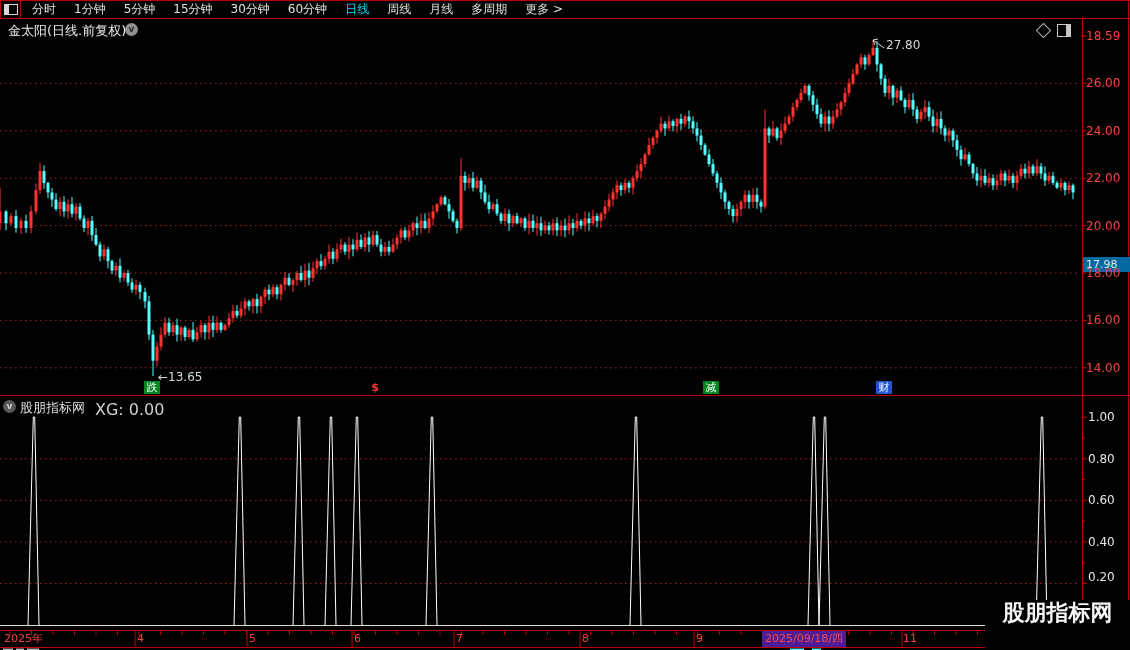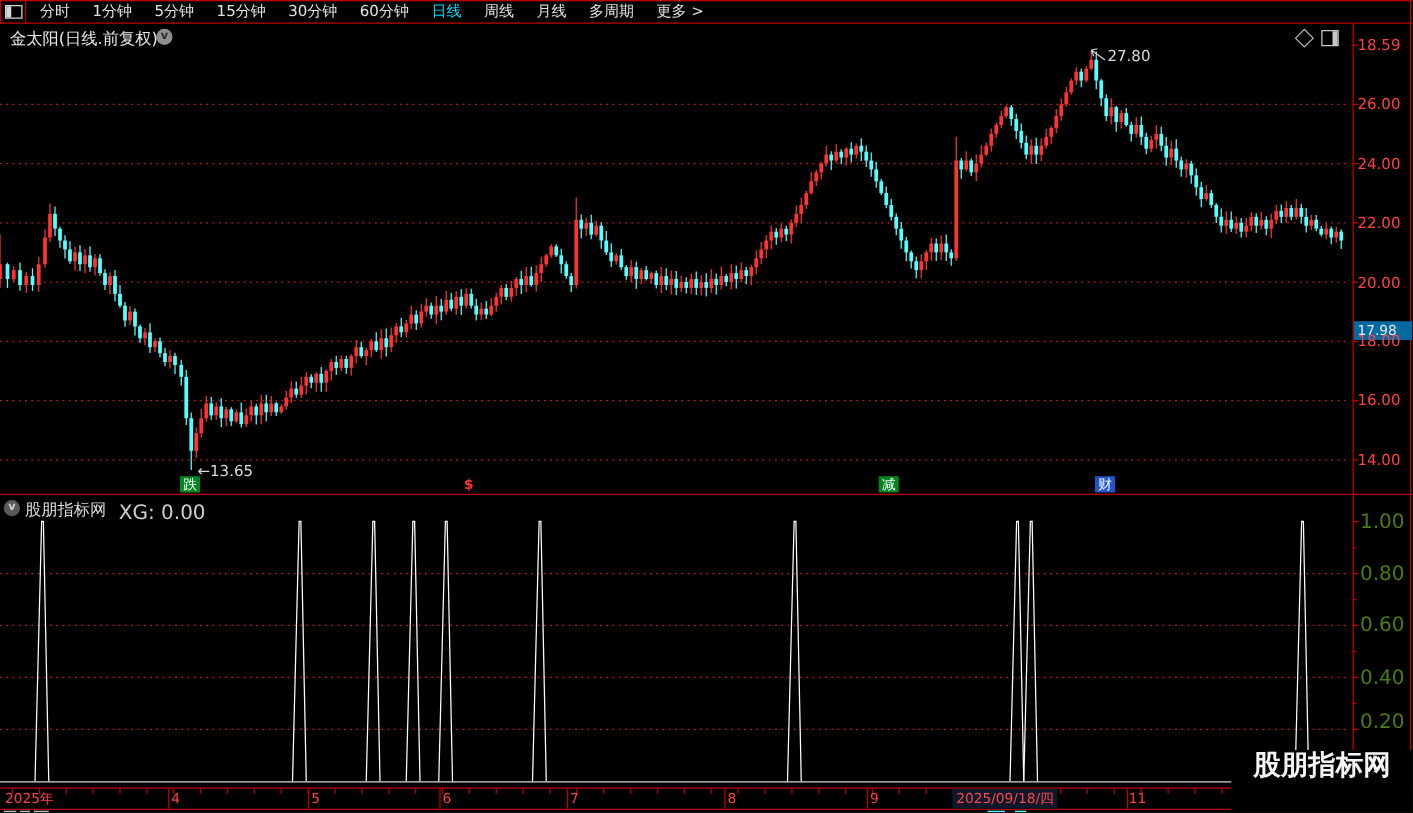--- a/index.html
+++ b/index.html
@@ -16,25 +16,25 @@
   .tb-left{display:flex;height:100%;align-items:center;padding-left:2px;}
   .tb-left .tb-item{padding:0 9px;}
   .tb-right{margin-left:auto;display:flex;height:100%;align-items:center;}
   .tb-right .tb-item{padding:0 8px;border-left:1px solid #c00000;height:100%;display:flex;align-items:center;}
   .tb-item.active{color:#00dcff;}
   
   .chart-title{position:absolute;left:8px;top:22px;font-size:13px;color:#eaeaea;}
   .badge{position:absolute;width:13px;height:13px;border-radius:50%;background:#8f8f8f;color:#2a2a2a;
          font-size:9px;line-height:12px;text-align:center;font-weight:bold;}
   .plabel{position:absolute;left:1086px;width:44px;color:#ff4040;font-size:12px;line-height:14px;}
-  .ilabel{position:absolute;left:1088px;width:40px;color:#4d7c0f;font-size:16px;line-height:14px;}
+  .ilabel{position:absolute;left:1088px;width:40px;color:#e5e5e5;font-size:12px;line-height:14px;}
   .xlabel{position:absolute;top:632px;color:#ff4040;font-size:11px;line-height:14px;}
   .price-tag{position:absolute;left:1083px;top:257px;width:47px;height:15px;background:#0369a1;
              color:#e9e9e9;font-size:11px;line-height:15px;padding-left:3px;box-sizing:border-box;}
-  .date-tag{position:absolute;left:762px;top:631px;width:84px;height:16px;background:#0f172a;
+  .date-tag{position:absolute;left:762px;top:631px;width:84px;height:16px;background:#4c1d95;
             color:#ff4848;font-size:11px;line-height:16px;text-align:center;z-index:5;}
   .marker{position:absolute;width:16px;height:13px;font-size:11px;line-height:13px;text-align:center;color:#fff;}
   .marker.green{background:#00851f;}
   .marker.blue{background:#2255cc;}
   .marker.redtext{color:#ff3232;background:transparent;font-weight:bold;}
   .anno{position:absolute;color:#d8d8d8;font-size:12px;}
   .corner-diamond{position:absolute;left:1038px;top:25px;width:9px;height:9px;border:1px solid #b0b0b0;
                   transform:rotate(45deg);}
   .corner-window{position:absolute;left:1057px;top:24px;width:12px;height:11px;border:1px solid #c8c8c8;}
   .corner-window::after{content:"";position:absolute;right:0;top:0;width:4px;height:11px;background:#c8c8c8;}

